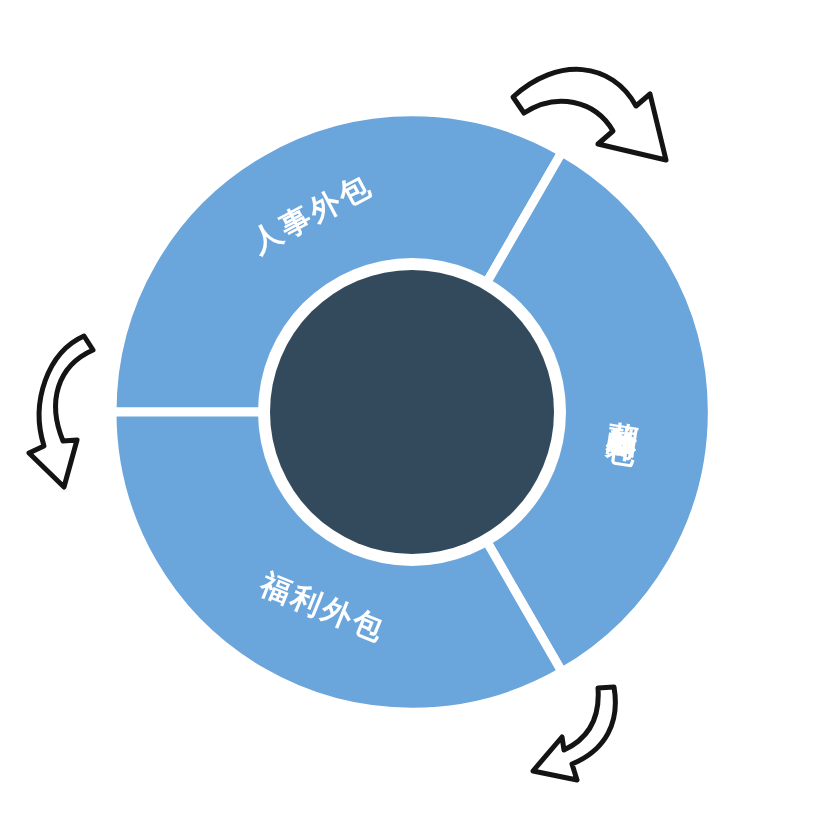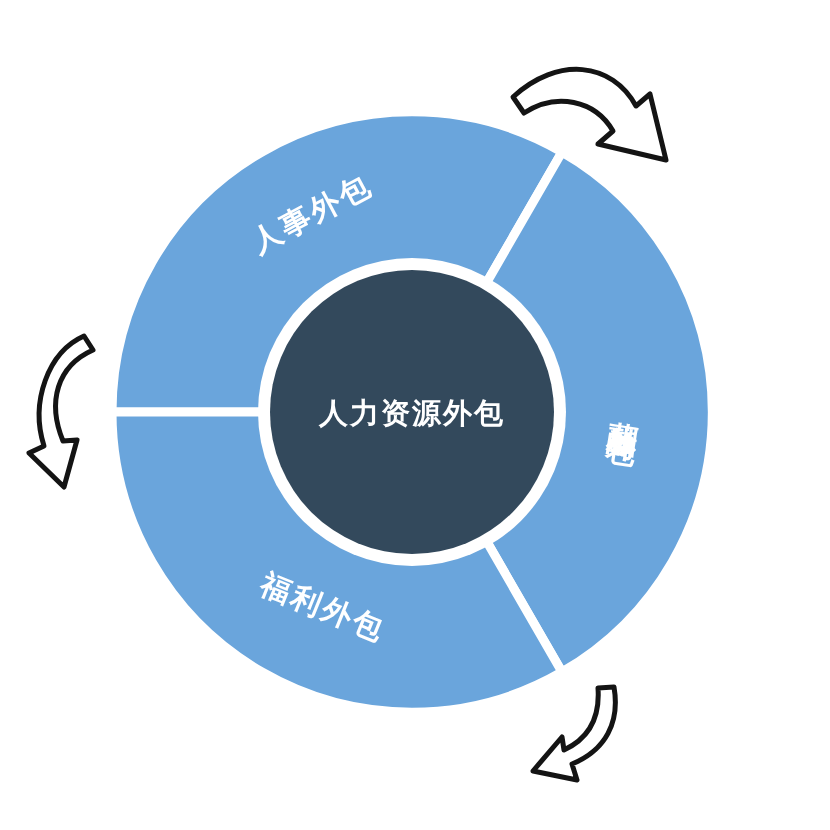--- a/index.html
+++ b/index.html
@@ -99,15 +99,14 @@
     <path class="arrow" d="M 84 336 C 48 352 30 402 44 446 L 29 453 L 64 487 L 77 440 L 63 441 C 47 402 57 366 93 350 Z"></path>
     <path class="arrow" d="M 614 687 C 620 722 606 750 572 764 L 577 780 L 533 771 L 562 737 L 564 750 C 590 738 600 716 598 688 Z"></path>
   </svg>
 
   <div class="seg-label label-top-left">人事外包</div>
 
   <div class="seg-label label-right">薪酬外包</div>
 
   <div class="seg-label label-bottom-left">福利外包</div>
 
-  <div class="hub-label">人力资源外包</div>
 
 </div>
 
 </body></html>

